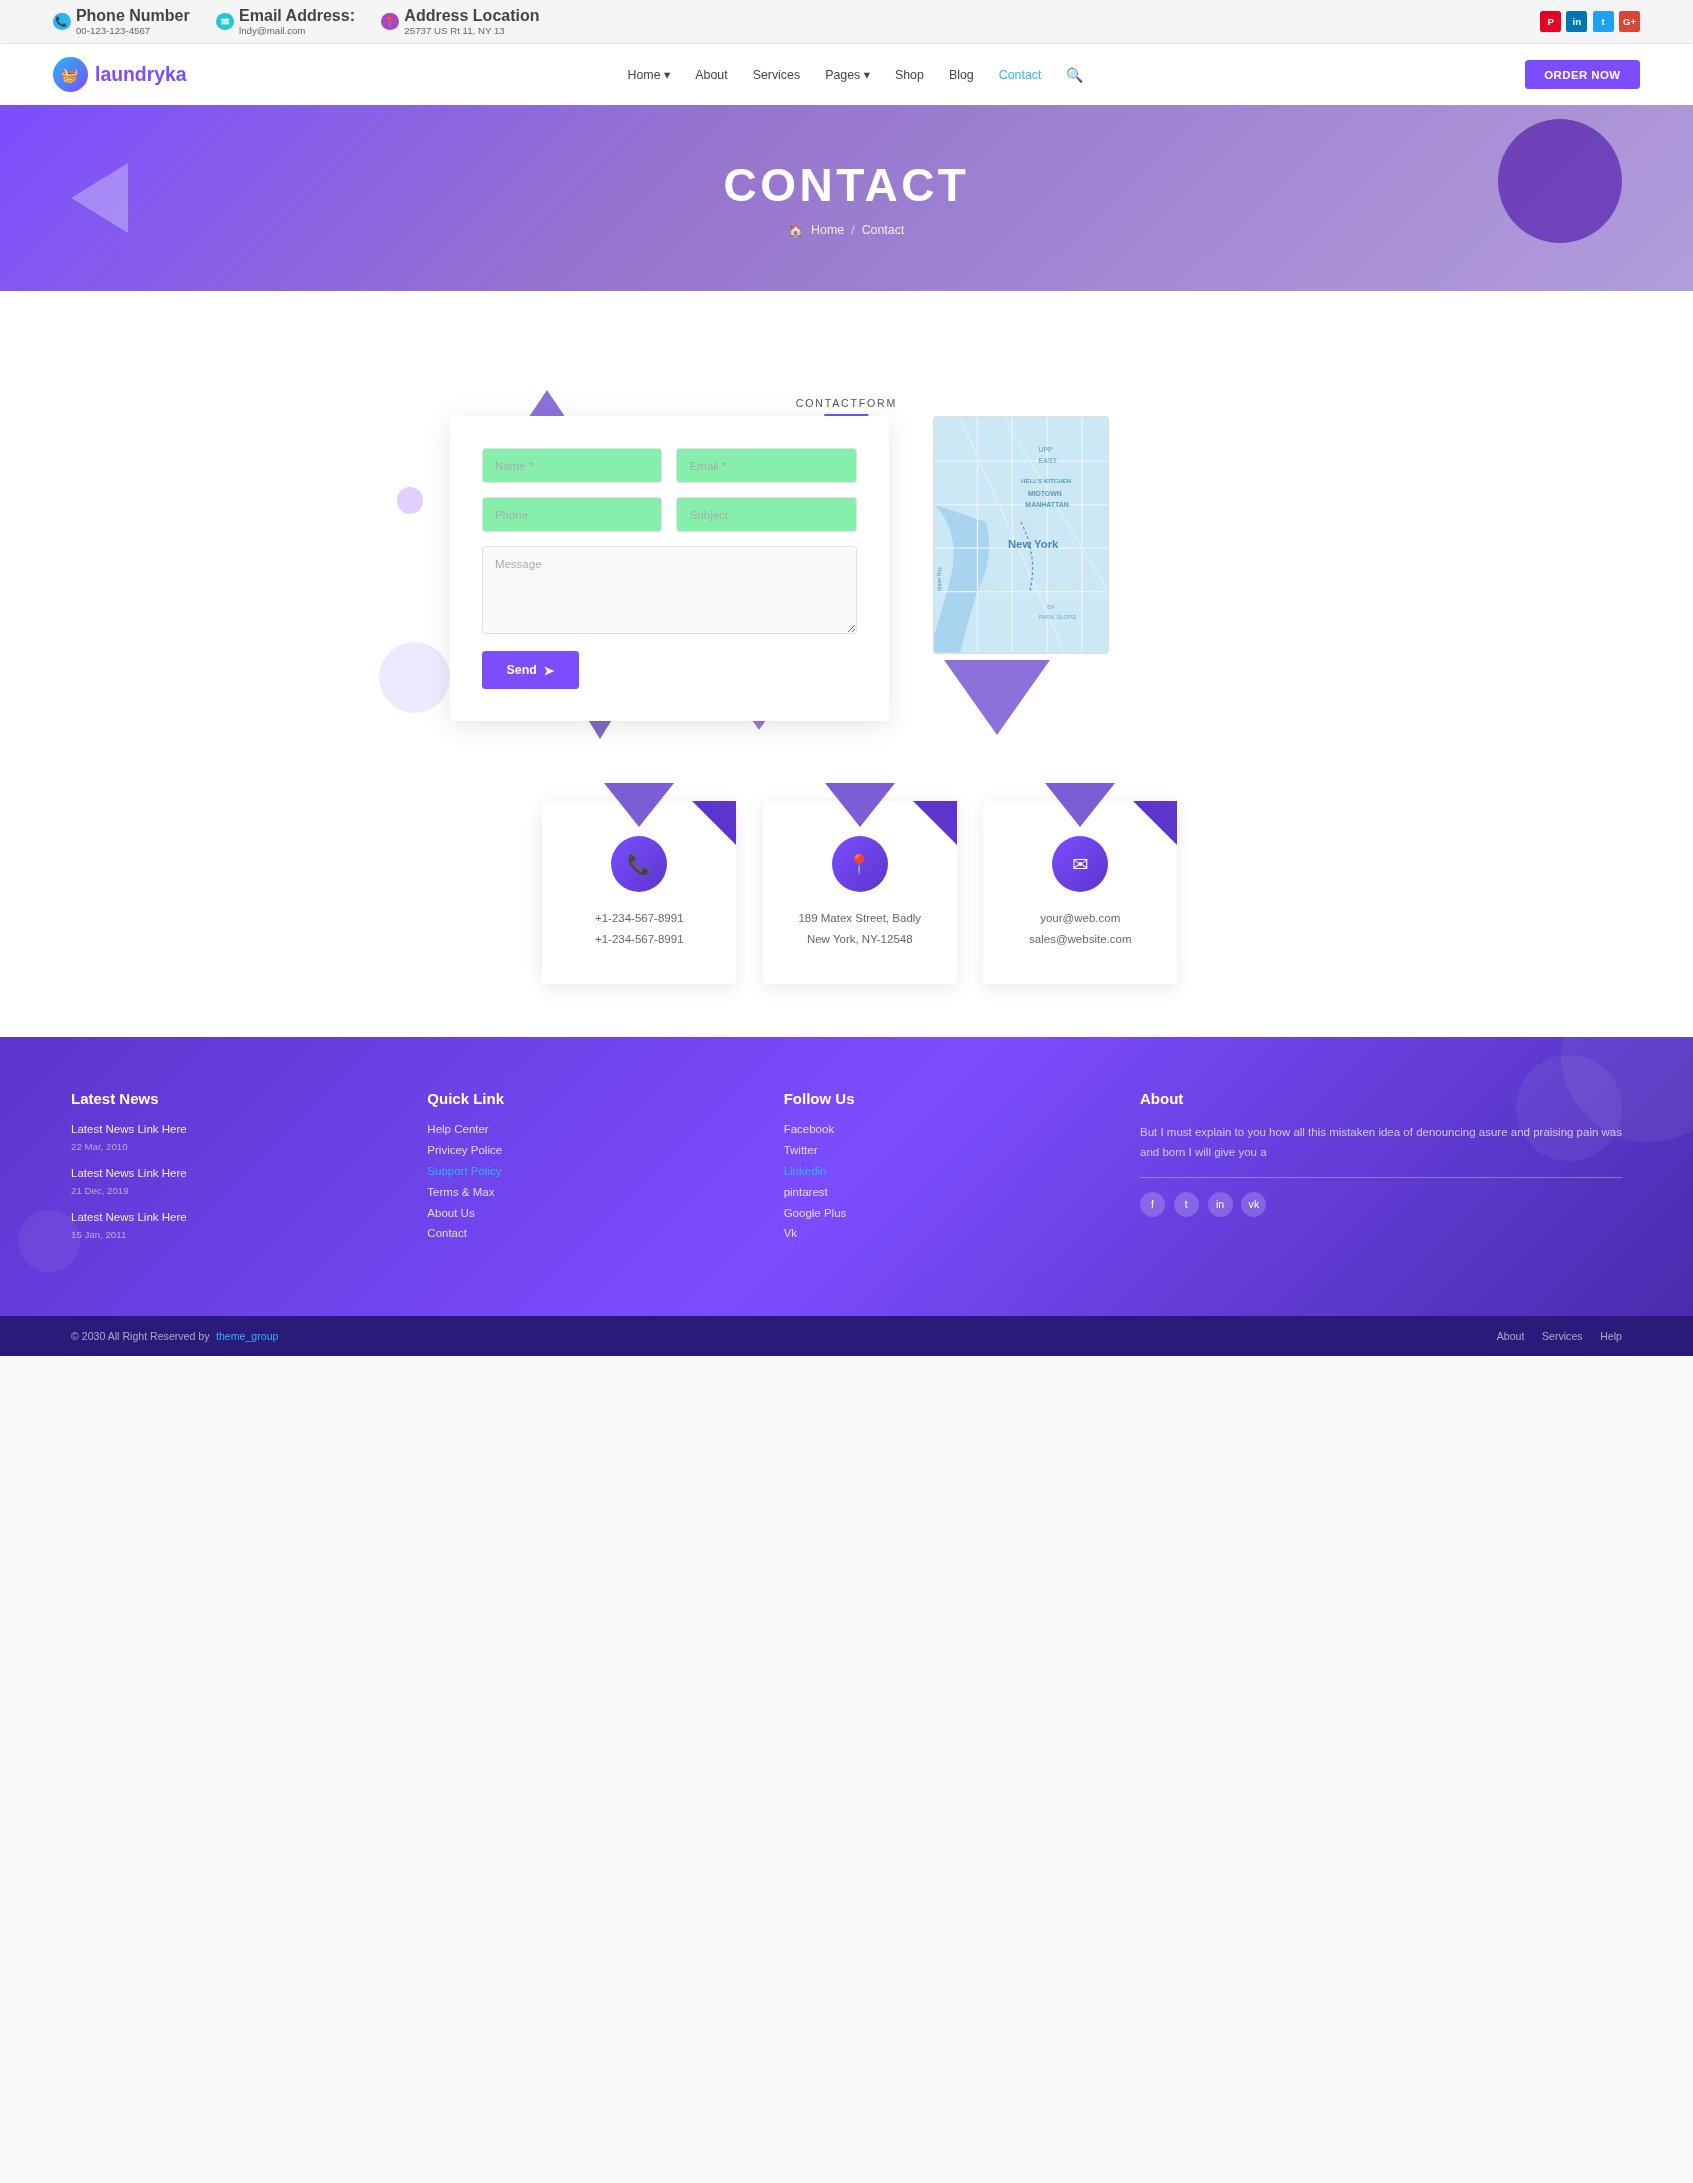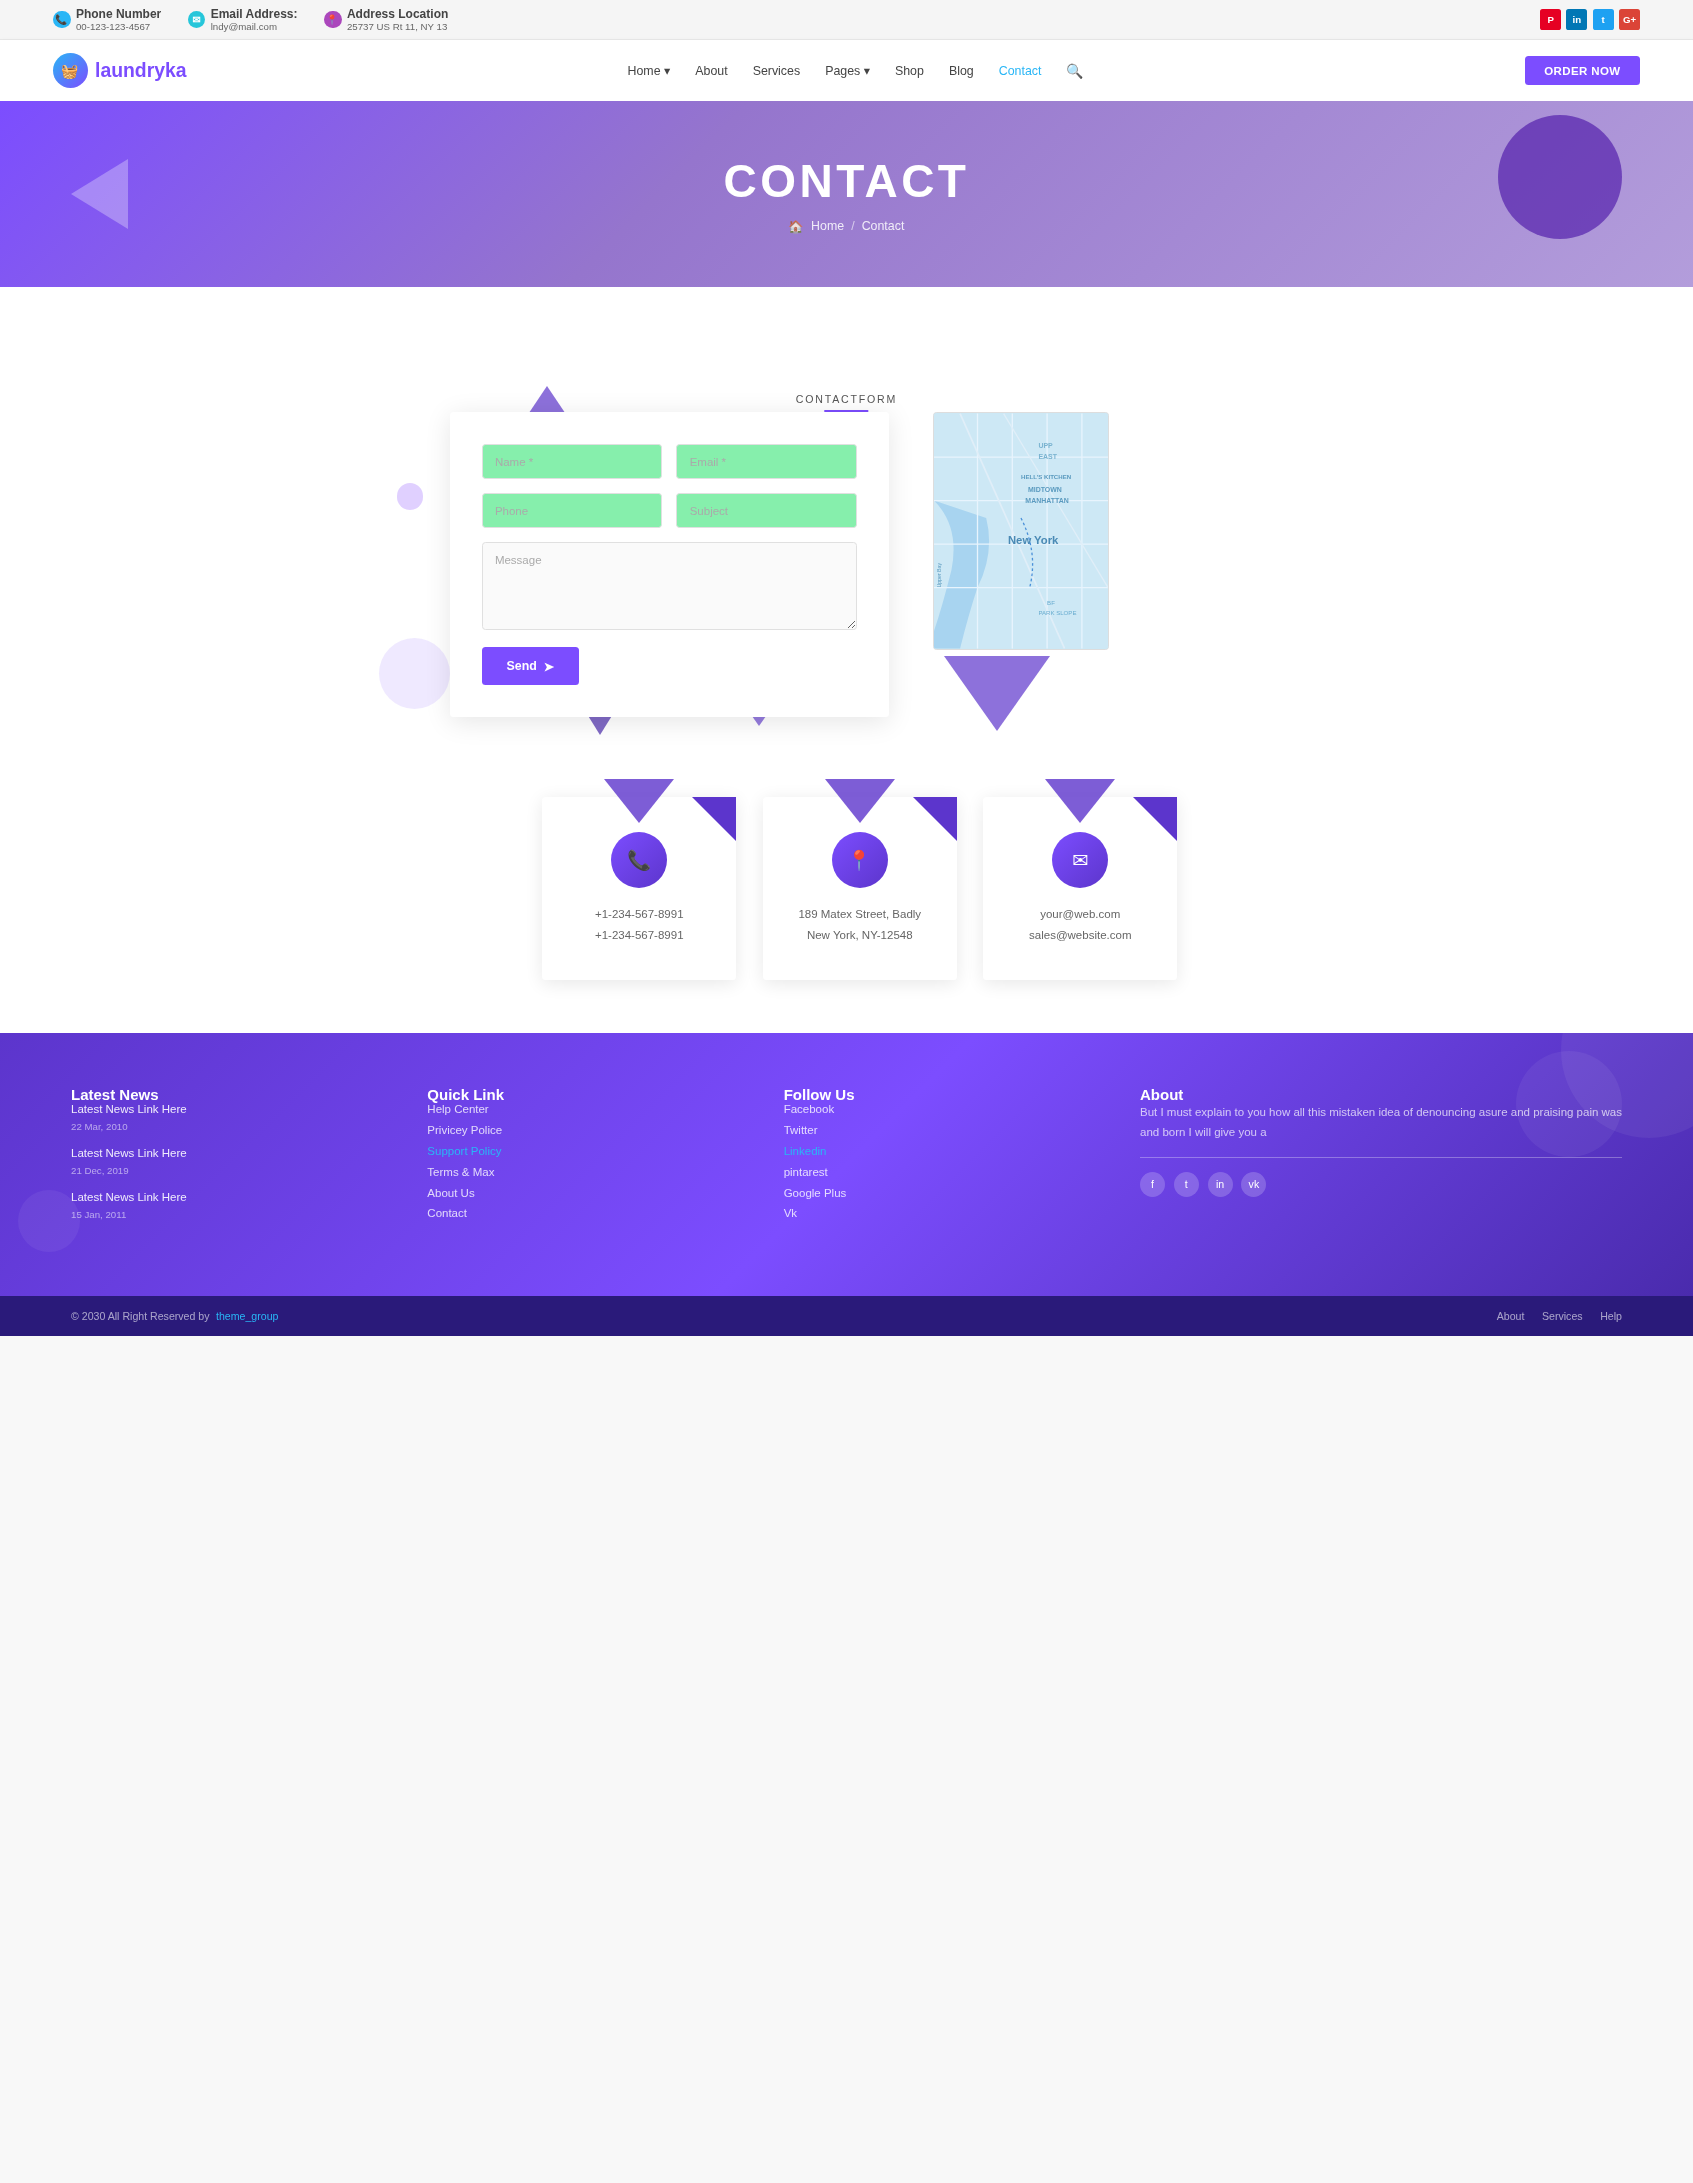--- a/index.html
+++ b/index.html
@@ -19,21 +19,21 @@
     .top-bar-left { display: flex; gap: 26.5px; }
     .top-bar-item { display: flex; align-items: center; gap: 5.3px; }
     .top-bar-icon {
       width: 17.6px; height: 17.6px; border-radius: 50%;
       display: flex; align-items: center; justify-content: center;
       color: white; font-size: 9.7px; font-weight: bold;
     }
     .top-bar-icon.phone { background: #29b6f6; }
     .top-bar-icon.email { background: #26c6da; }
     .top-bar-icon.location { background: #ab47bc; }
-    .top-bar-item-text .label { font-weight: 600; font-size: 12px; color: #444; }
+    .top-bar-item-text .label { font-weight: 600; font-size: 16px; color: #444; }
     .top-bar-item-text .value { color: #666; font-size: 9.7px; }
     .top-bar-right { display: flex; gap: 5.3px; }
     .social-btn {
       width: 21px; height: 21px; border-radius: 2.6px;
       display: flex; align-items: center; justify-content: center;
       color: white; font-size: 9.7px; font-weight: bold; cursor: pointer;
     }
     .social-btn.pinterest { background: #e60023; }
     .social-btn.linkedin { background: #0077b5; }
     .social-btn.twitter { background: #1da1f2; }
@@ -161,21 +161,21 @@
       position: relative; overflow: hidden;
     }
     .footer-grid {
       display: grid;
       grid-template-columns: 1fr 1fr 1fr 1.5fr;
       gap: 35px;
       margin-bottom: 35px;
     }
     .footer-col-title {
       font-size: 15px; font-weight: 700; color: white;
-      margin-bottom: 0;
+      margin-bottom: 16px;
     }
     .footer-news-item { margin-bottom: 14px; }
     .footer-news-link { color: rgba(255,255,255,0.9); font-size: 11.5px; text-decoration: none; display: block; margin-bottom: 1.8px; }
     .footer-news-date { color: rgba(255,255,255,0.55); font-size: 9.7px; }
     .footer-link { display: block; color: rgba(255,255,255,0.8); font-size: 11.5px; text-decoration: none; margin-bottom: 8.8px; }
     .footer-link.highlight { color: #29b6f6; }
     .footer-social-links { display: flex; gap: 8.8px; margin-top: 8.8px; }
     .footer-social-icon {
       width: 25px; height: 25px; border-radius: 50%;
       background: rgba(255,255,255,0.2);

